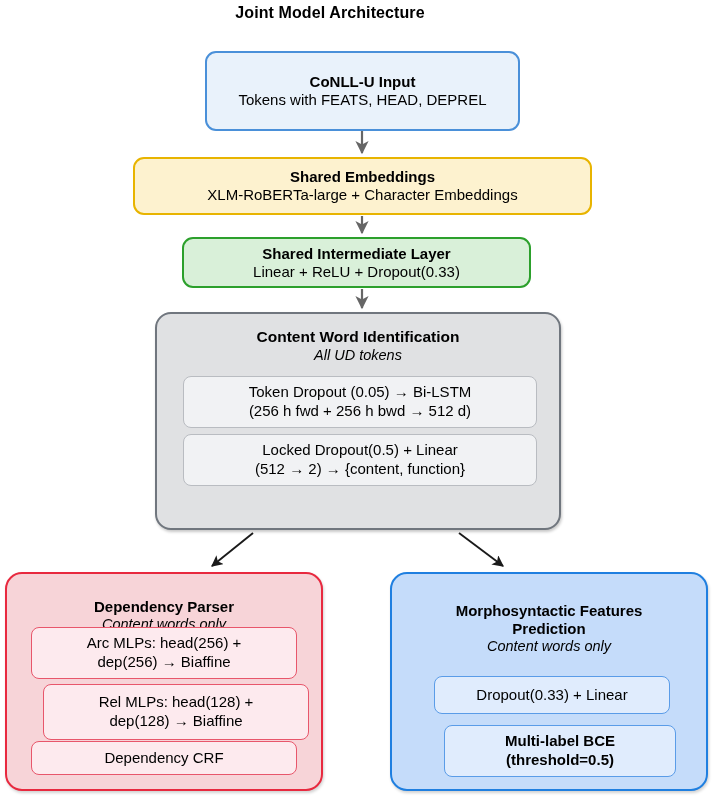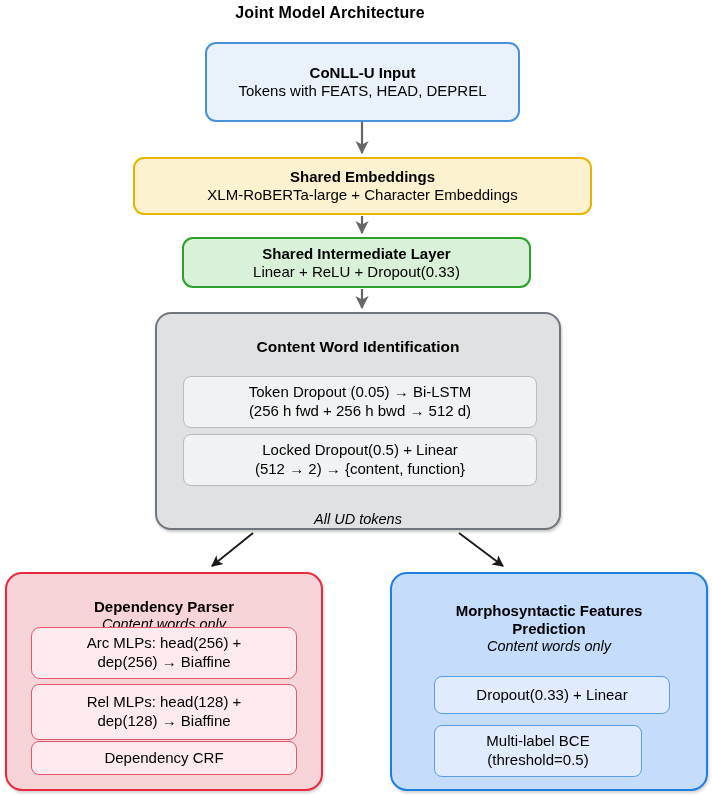--- a/index.html
+++ b/index.html
@@ -49,21 +49,21 @@
     line-height: 1.2;
   }
   .node .ital {
     font-style: italic;
     font-size: 14.5px;
     line-height: 1.2;
   }
 
   
   #node-input {
-    left: 205px; top: 42px; width: 315px; height: 80px;
+    left: 205px; top: 51px; width: 315px; height: 80px;
     background: #e9f2fb;
     border: 2px solid #4a90d9;
   }
 
   
   #node-embeddings {
     left: 133px; top: 157px; width: 459px; height: 58px;
     background: #fdf2cf;
     border: 2px solid #e8b400;
   }
@@ -74,22 +74,22 @@
     background: #d9f0d9;
     border: 2px solid #2ca02c;
   }
 
   
   #node-cwi {
     left: 155px; top: 312px; width: 406px; height: 218px;
     background: #e0e1e3;
     border: 2px solid #70767e;
     border-radius: 16px;
-    justify-content: space-between;
-    padding-top: 24px;
+    justify-content: flex-start;
+    padding-top: 14px;
     box-shadow: 1px 2px 3px rgba(0,0,0,0.22);
   }
   #node-cwi .ttl { font-size: 15.5px; }
 
   .inner-box {
     box-sizing: border-box;
     background: #f1f2f4;
     border: 1px solid #b9bcc1;
     border-radius: 8px;
     display: flex;
@@ -110,40 +110,40 @@
     border: 2.5px solid #e8293f;
     border-radius: 17px;
     justify-content: flex-start;
     padding-top: 24px;
     box-shadow: 1px 2px 3px rgba(0,0,0,0.18);
   }
   #node-parser .inner-box {
     background: #fdeaee;
     border: 1.2px solid #e8566b;
   }
-  #par-inner-1 { position: absolute; left: 24px; top: 53px; width: 266px; height: 52px; border-radius: 9px; }
-  #par-inner-2 { position: absolute; left: 24px; top: 110px; width: 266px; height: 56px; }
+  #par-inner-1 { position: absolute; left: 24px; top: 53px; width: 266px; height: 52px; }
+  #par-inner-2 { position: absolute; left: 36px; top: 110px; width: 266px; height: 56px; }
   #par-inner-3 { position: absolute; left: 24px; top: 167px; width: 266px; height: 34px; }
 
   
   #node-feats {
     left: 390px; top: 572px; width: 318px; height: 219px;
     background: #c5dcfa;
     border: 2.5px solid #1f7fe0;
     border-radius: 17px;
     justify-content: flex-start;
     padding-top: 28px;
     box-shadow: 1px 2px 3px rgba(0,0,0,0.18);
   }
   #node-feats .inner-box {
     background: #e0ecfd;
     border: 1.2px solid #5a9ce8;
   }
   #feat-inner-1 { position: absolute; left: 42px; top: 102px; width: 236px; height: 38px; }
-  #feat-inner-2 { position: absolute; left: 42px; top: 151px; width: 208px; height: 52px; }
+  #feat-inner-2 { position: absolute; left: 52px; top: 151px; width: 232px; height: 52px; font-weight: bold; }
 
   #arrow-layer {
     position: absolute;
     left: 0; top: 0;
     width: 712px; height: 796px;
     pointer-events: none;
   }
 </style>
 </head>
 <body>

